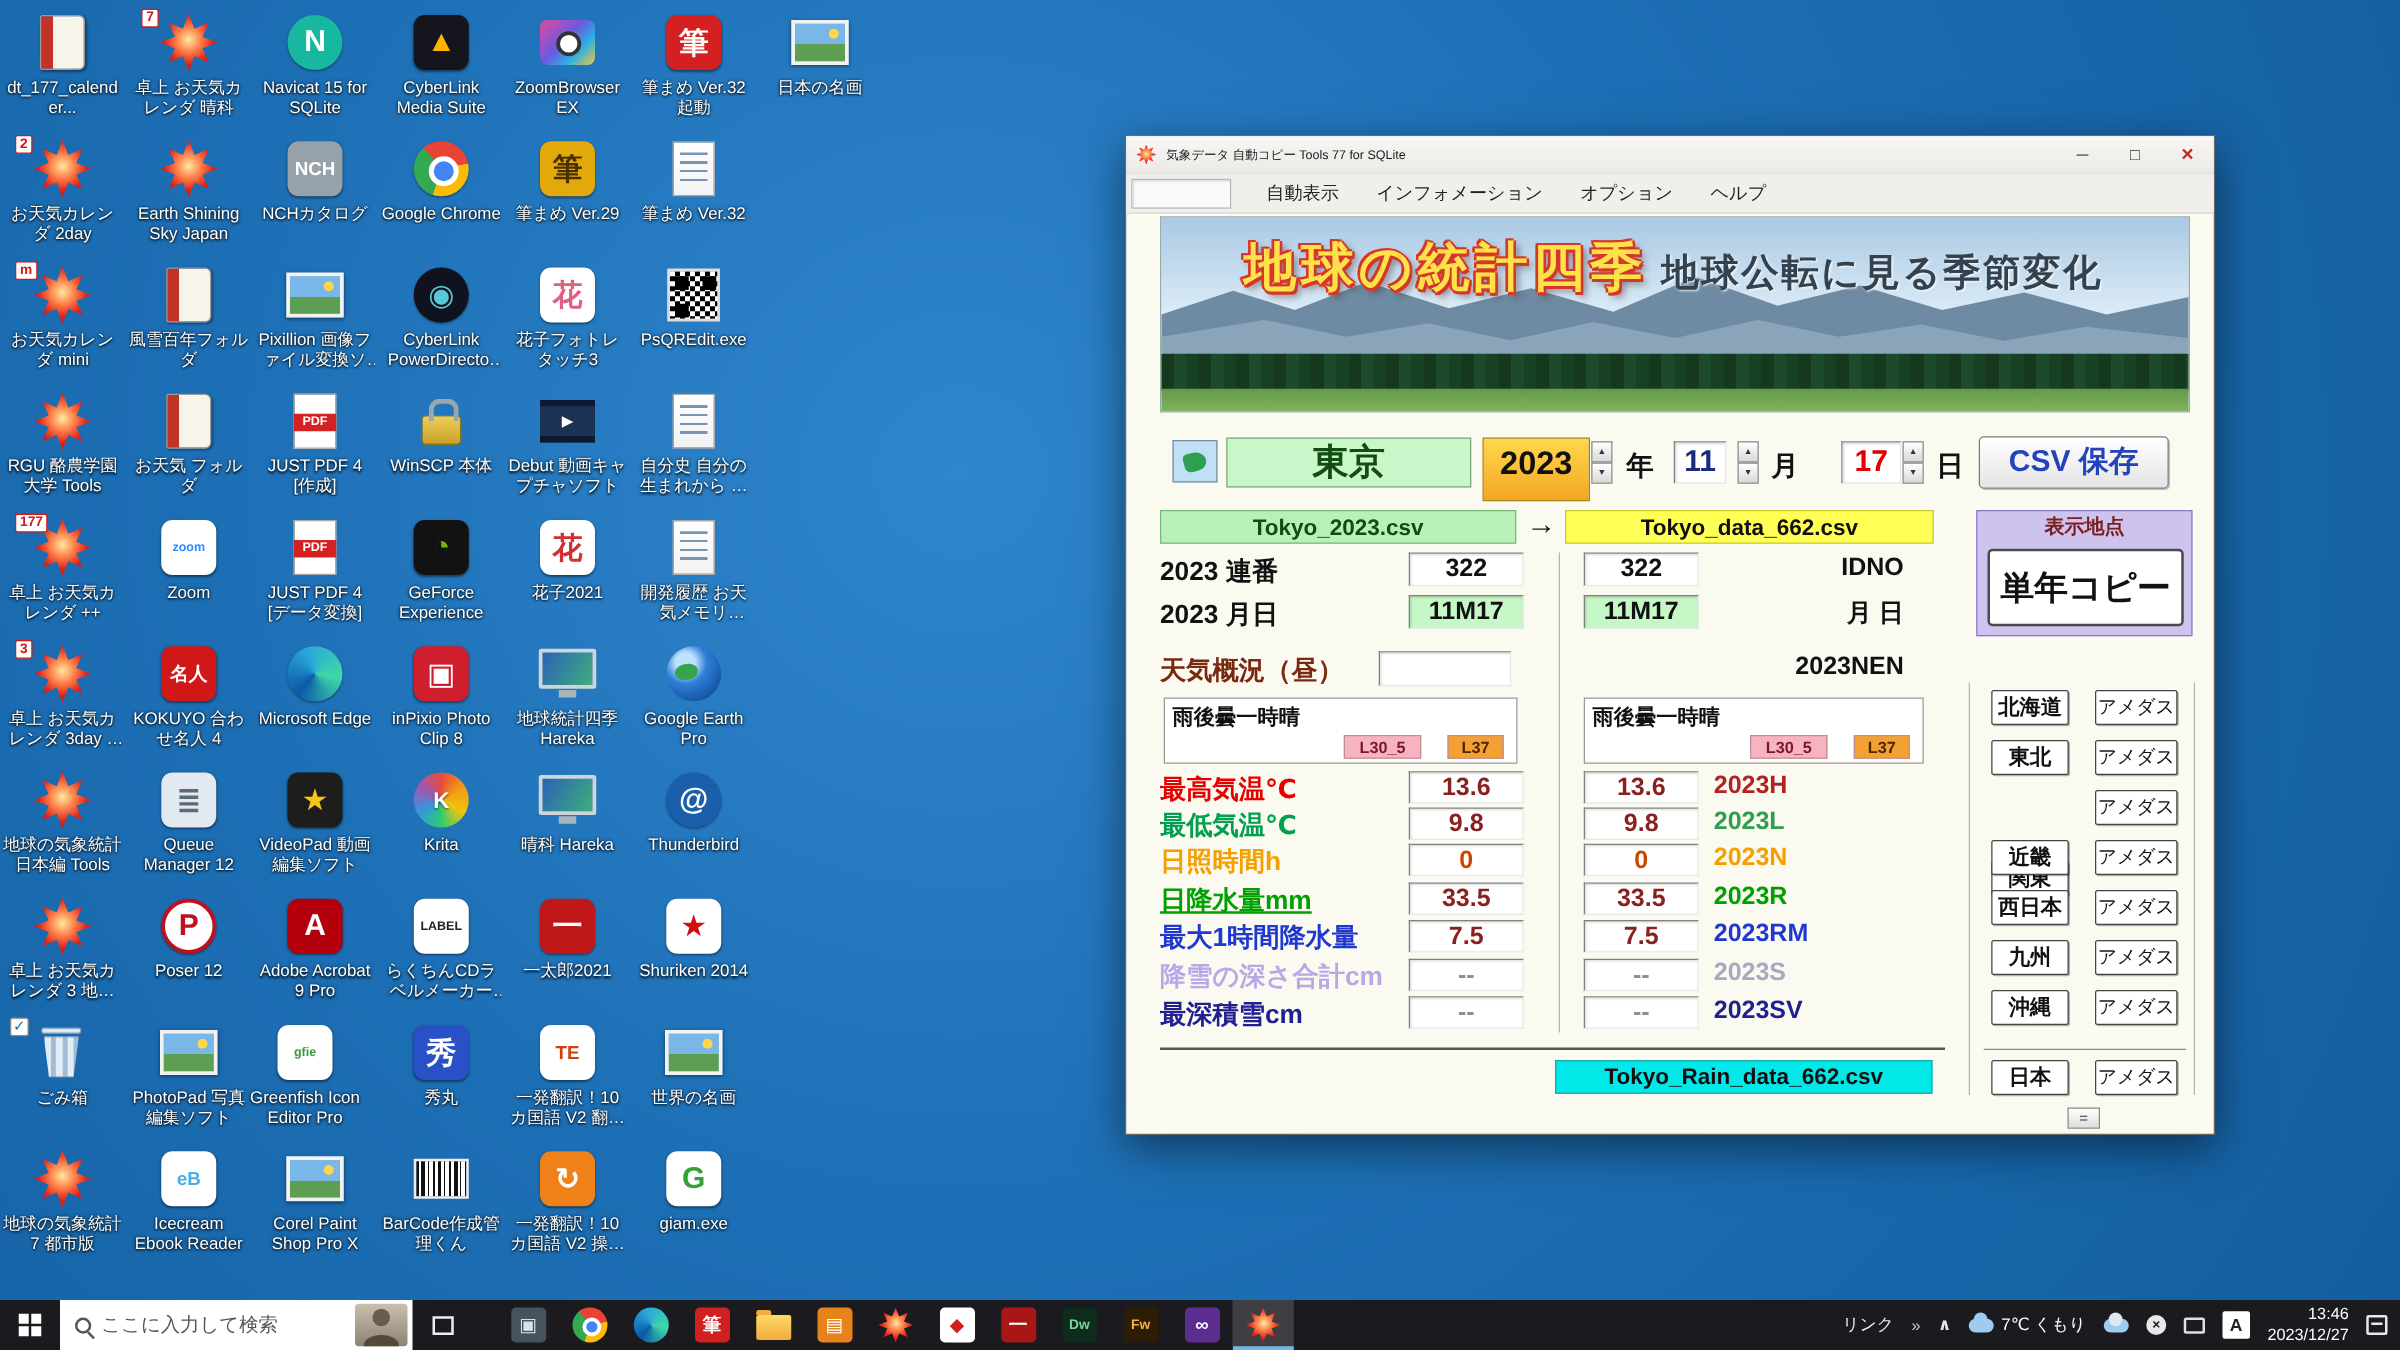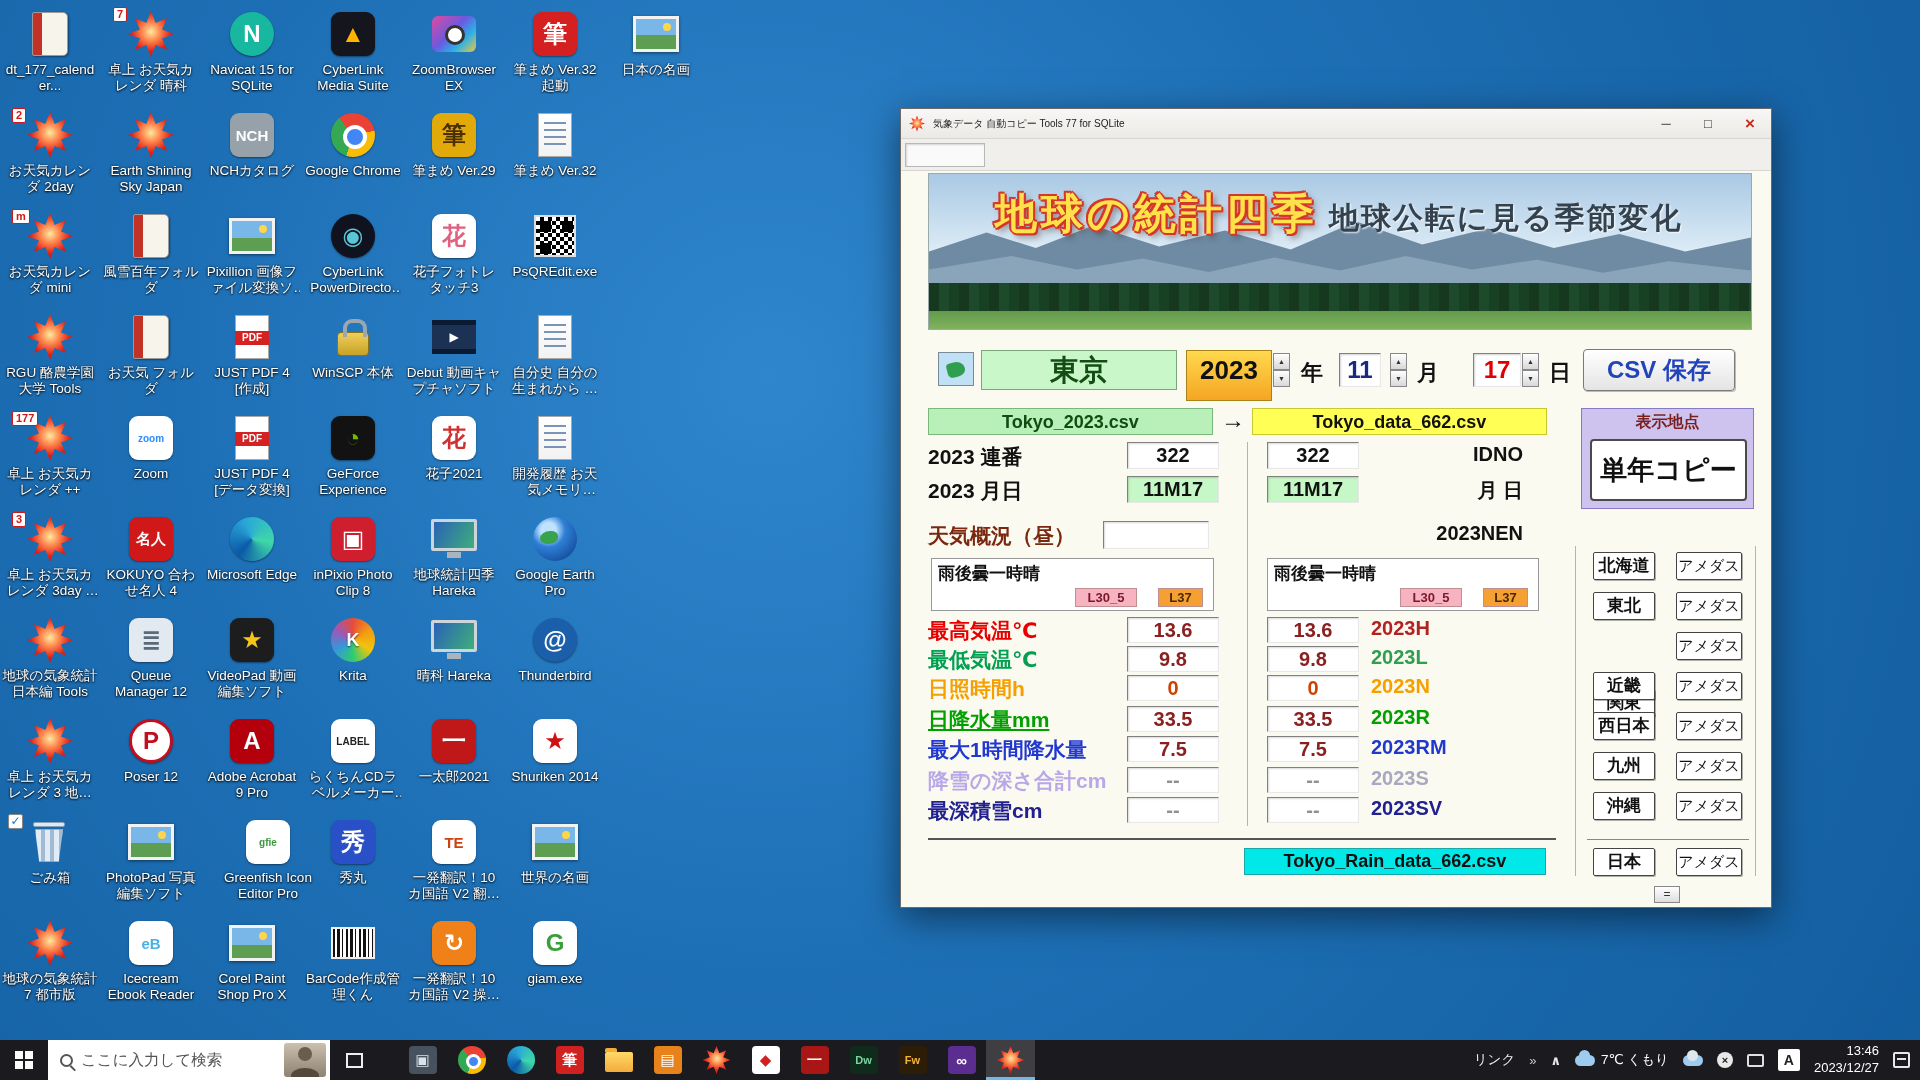--- a/index.html
+++ b/index.html
@@ -333,21 +333,21 @@
           <span class="ic-rounded" style="background: rgb(29, 29, 29); color: rgb(245, 197, 24); font-size: 24px;">★</span>
         </div>
         <div class="dlabel">VideoPad 動画編集ソフト</div>
       </div>
       <div class="dicon" style="left: 204px; top: 715px;">
         <div class="dart">
           <span class="ic-rounded" style="background: rgb(179, 0, 12); color: rgb(255, 255, 255); font-size: 24px;">A</span>
         </div>
         <div class="dlabel">Adobe Acrobat 9 Pro</div>
       </div>
-      <div class="dicon" style="left: 220px; top: 816px;">
+      <div class="dicon" style="left: 196px; top: 816px;">
         <div class="dart">
           <span class="ic-rounded" style="background: rgb(255, 255, 255); color: rgb(58, 154, 58); font-size: 10px;">gfie</span>
         </div>
         <div class="dlabel">Greenfish Icon Editor Pro</div>
       </div>
       <div class="dicon" style="left: 204px; top: 917px;">
         <div class="dart">
           <span class="ic-photo"></span>
         </div>
         <div class="dlabel">Corel Paint Shop Pro X</div>
@@ -546,20 +546,26 @@
       <span class="title-text">気象データ 自動コピー Tools 77 for SQLite</span>
       <div class="wbtns">
         <div class="wbtn">─</div>
         <div class="wbtn">□</div>
         <div class="wbtn close">×</div>
       </div>
     </div>
 
     <div class="menubar">
       <div class="menu-inset"></div>
+      <div id="menu-items">
+          <span class="menu-item">自動表示</span>
+          <span class="menu-item">インフォメーション</span>
+          <span class="menu-item">オプション</span>
+          <span class="menu-item">ヘルプ</span>
+        </div>
     </div>
 
     <div class="banner">
       <div class="mtn1"></div>
       <div class="mtn2"></div>
       <div class="forest"></div>
       <div class="field"></div>
       <div class="bn-title">地球の統計四季</div>
       <div class="bn-sub">地球公転に見る季節変化</div>
     </div>

